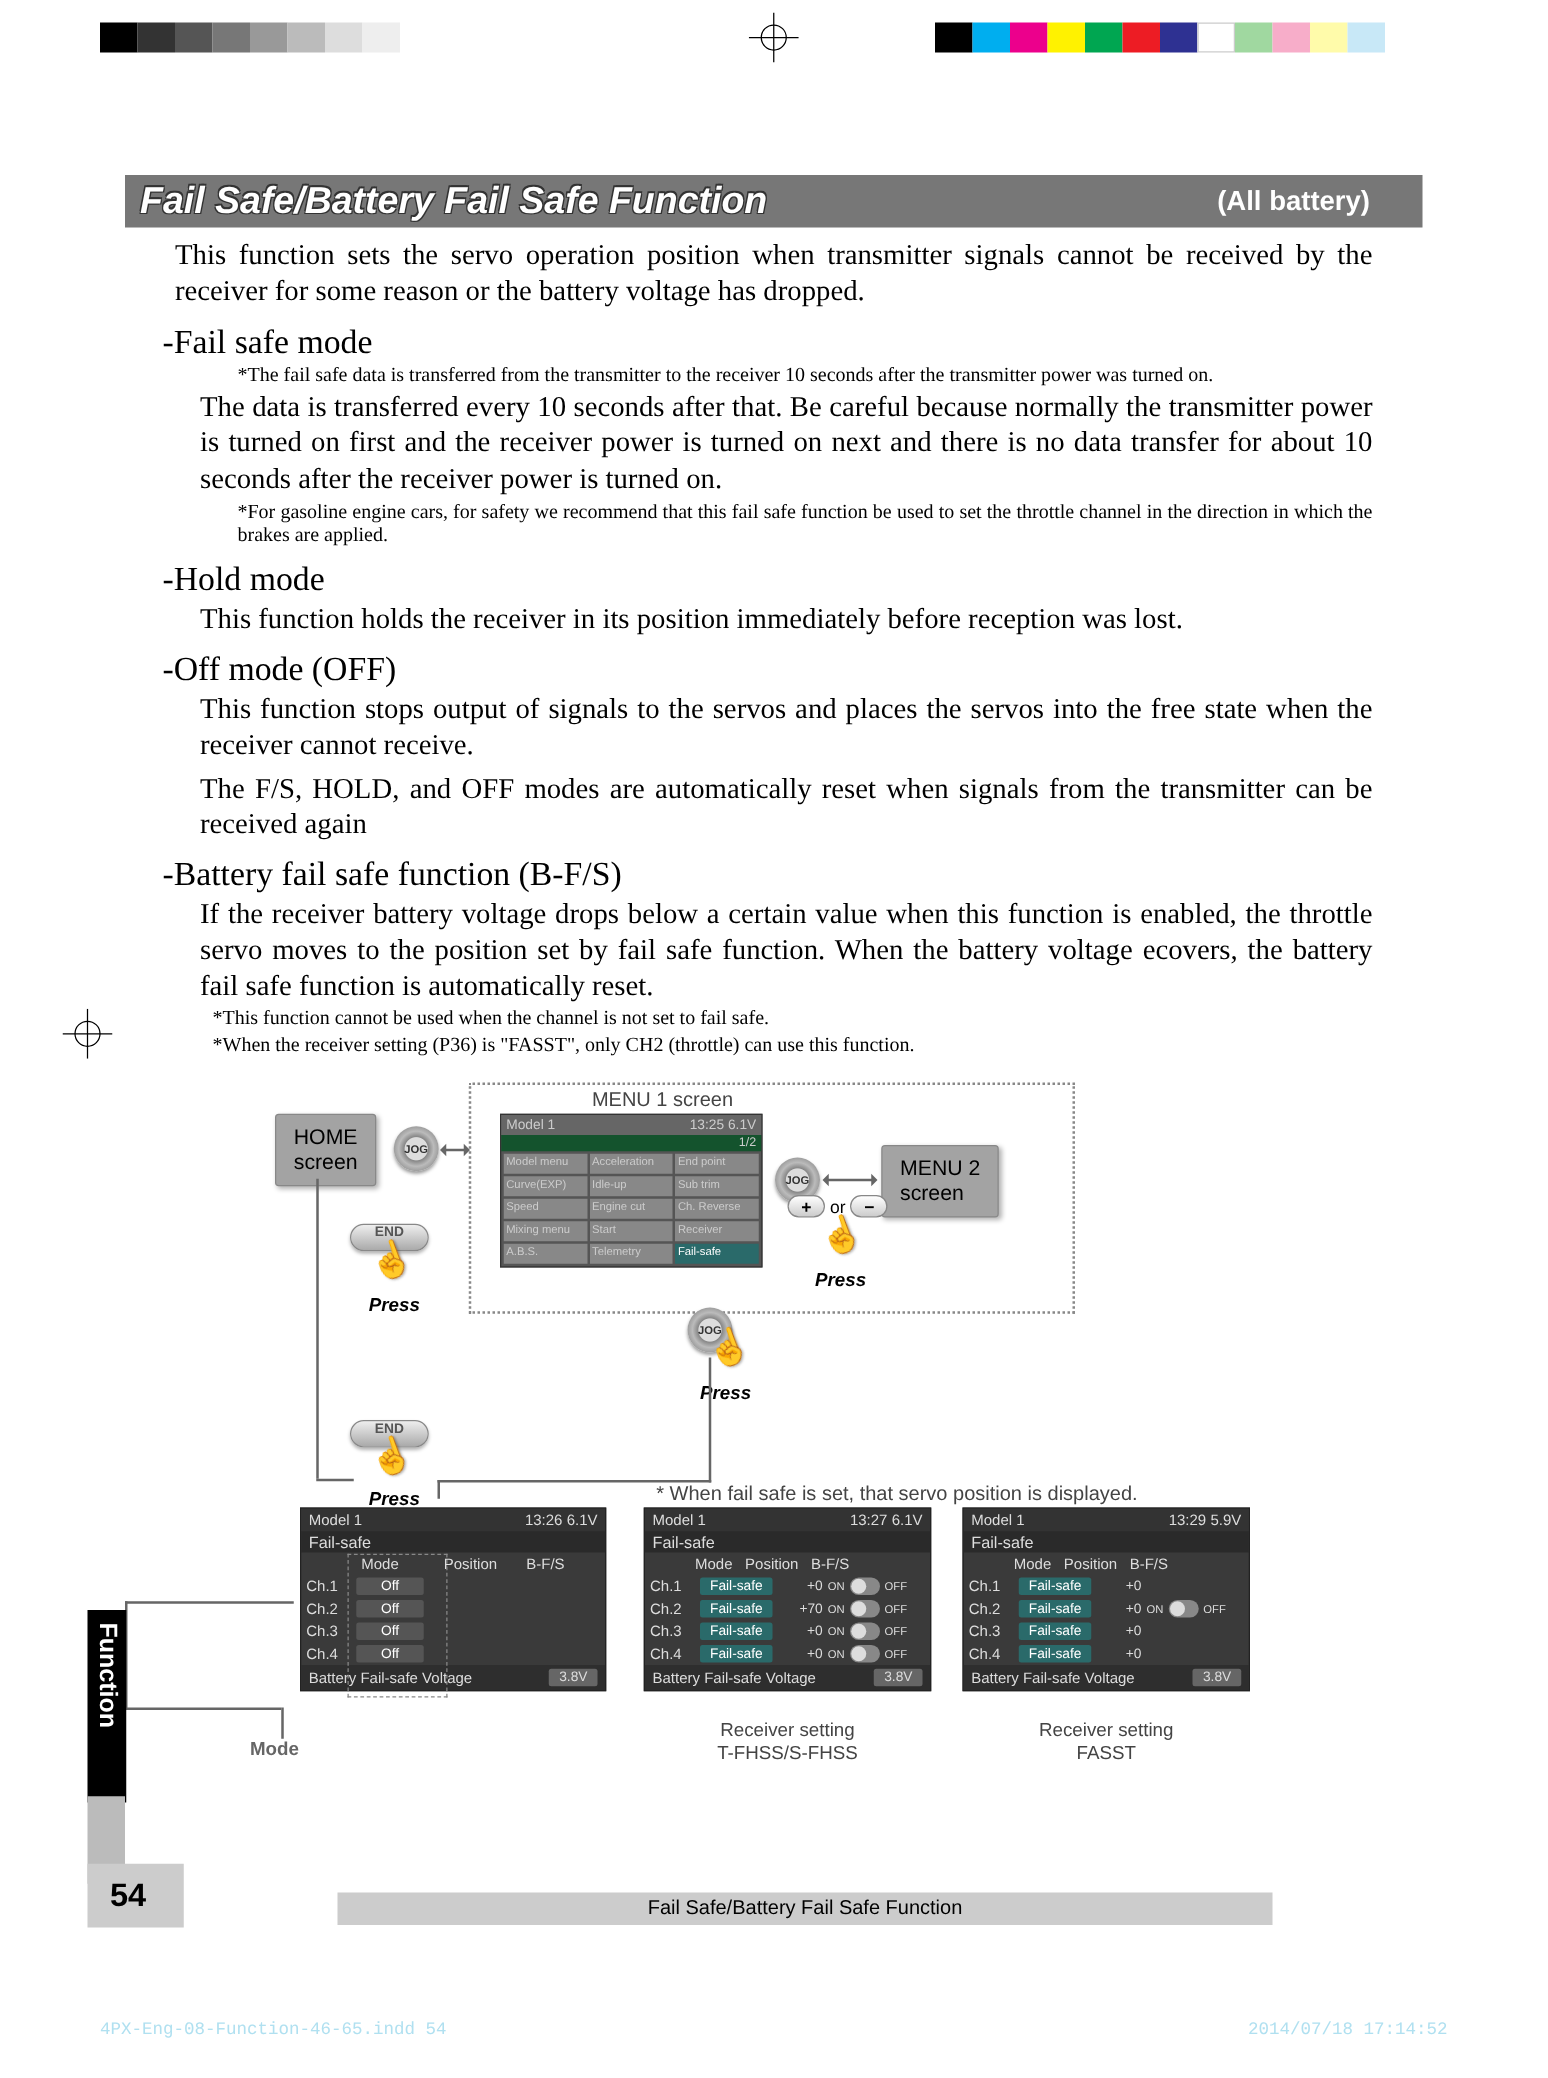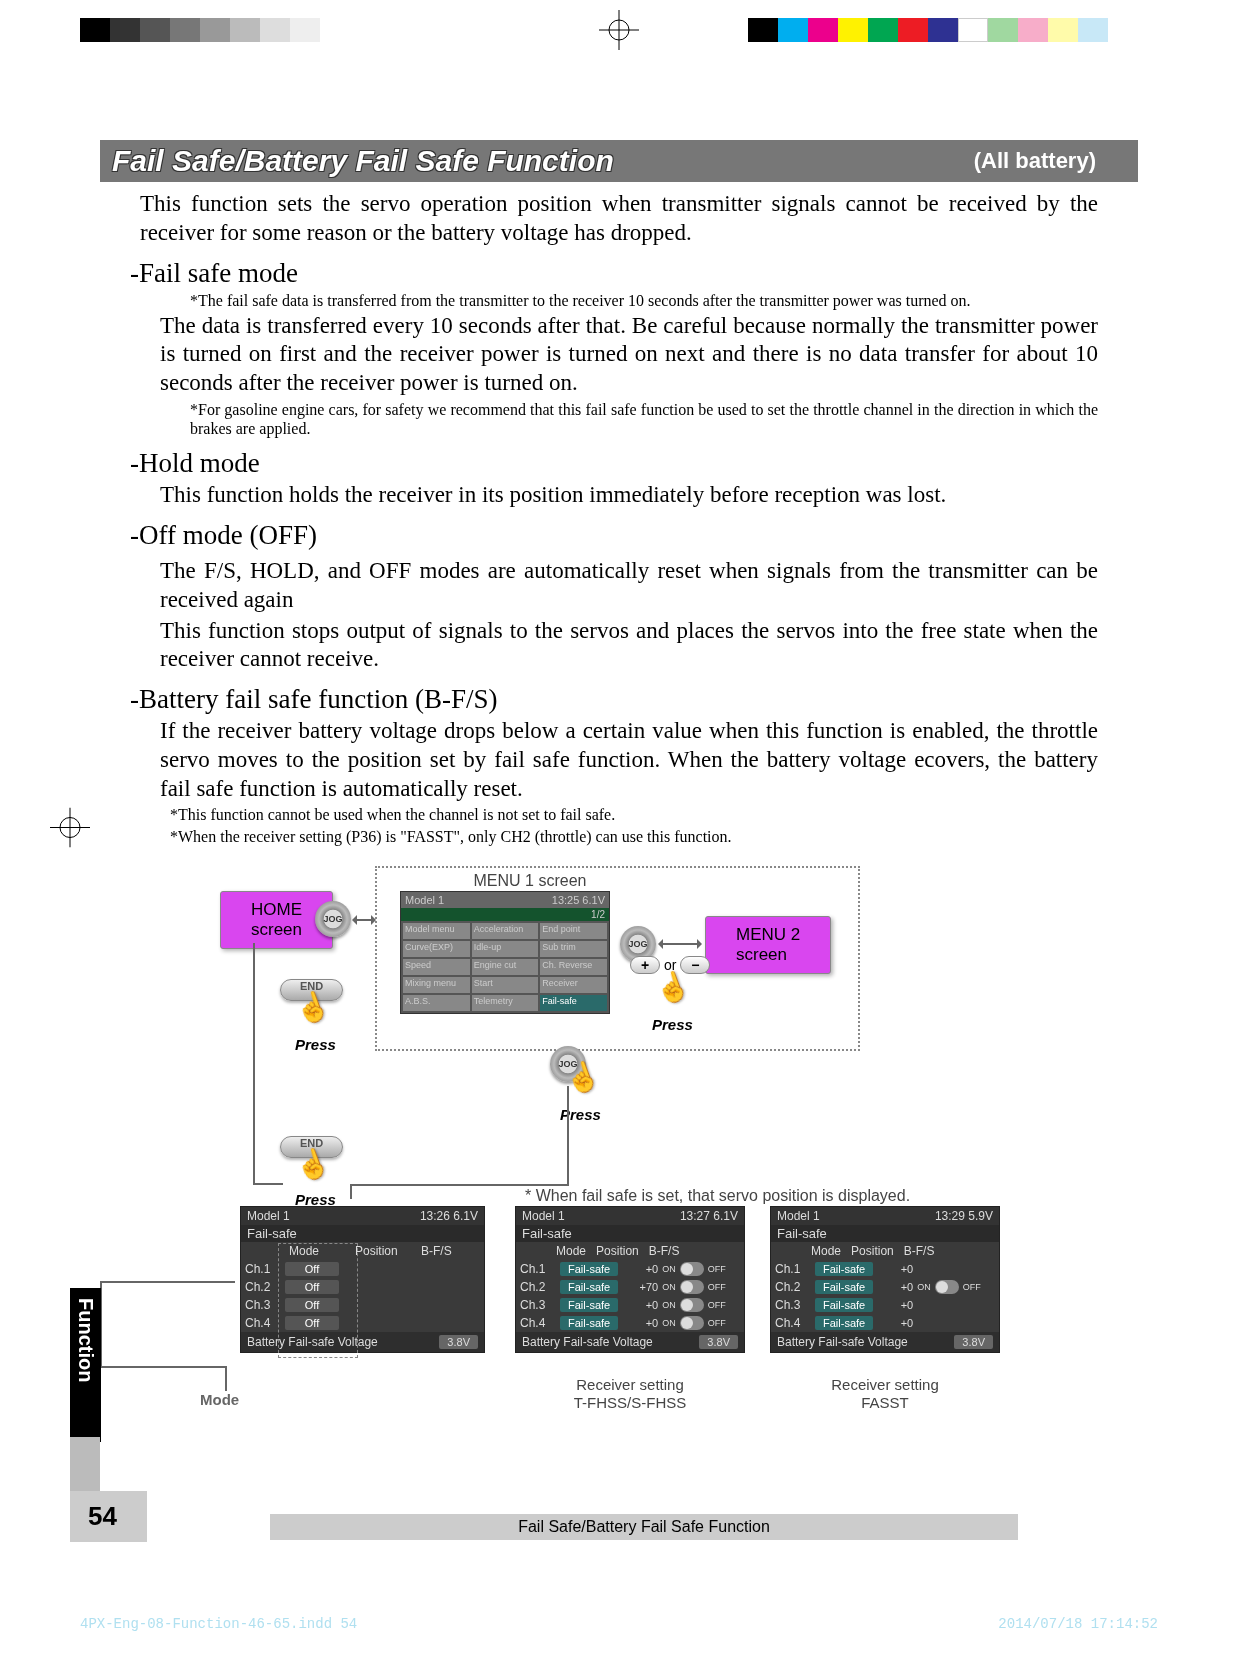--- a/index.html
+++ b/index.html
@@ -78,25 +78,25 @@
     margin-top: 15px;
     height: 640px;
     font-family: Arial, sans-serif;
   }
   .dotted-box {
     position: absolute;
     border: 2px dotted #888;
   }
   .screen-label-box {
     position: absolute;
-    background: #d946ef;
+    background: #a3a3a3;
     border: 1px solid #888;
     border-radius: 3px;
     box-shadow: 2px 2px 4px rgba(0,0,0,0.3);
-    padding: 8px 30px;
+    padding: 8px 14px;
     font-size: 17px;
     line-height: 1.2;
     text-align: left;
   }
   .jog-btn {
     position: absolute;
     width: 36px; height: 36px;
     background: radial-gradient(circle, #ddd 35%, #888 38%, #bbb 55%, #666 100%);
     border-radius: 50%;
     box-shadow: 0 2px 3px rgba(0,0,0,0.4);
@@ -337,22 +337,22 @@
 
   <p class="mode-heading">-Fail safe mode</p>
   <p class="note-text">*The fail safe data is transferred from the transmitter to the receiver 10 seconds after the transmitter power was turned on.</p>
   <p class="sub-text">The data is transferred every 10 seconds after that. Be careful because normally the transmitter power is turned on first and the receiver power is turned on next and there is no data transfer for about 10 seconds after the receiver power is turned on.</p>
   <p class="note-text">*For gasoline engine cars, for safety we recommend that this fail safe function be used to set the throttle channel in the direction in which the brakes are applied.</p>
 
   <p class="mode-heading">-Hold mode</p>
   <p class="sub-text">This function holds the receiver in its position immediately before reception was lost.</p>
 
   <p class="mode-heading">-Off mode (OFF)</p>
+  <p class="sub-text">This function stops output of signals to the servos and places the servos into the free state when the receiver cannot receive.</p>
   <p class="sub-text" style="margin-top:6px">The F/S, HOLD, and OFF modes are automatically reset when signals from the transmitter can be received again</p>
-  <p class="sub-text">This function stops output of signals to the servos and places the servos into the free state when the receiver cannot receive.</p>
 
   <p class="mode-heading">-Battery fail safe function (B-F/S)</p>
   <p class="sub-text">If the receiver battery voltage drops below a certain value when this function is enabled, the throttle servo moves to the position set by fail safe function. When the battery voltage ecovers, the battery fail safe function is automatically reset.</p>
   <p class="note-text-2">*This function cannot be used when the channel is not set to fail safe.</p>
   <p class="note-text-2">*When the receiver setting (P36) is "FASST", only CH2 (throttle) can use this function.</p>
 
   <div class="diagram-area">
 
     <div class="dotted-box" style="left:275px; top:5px; width:485px; height:185px;"></div>
     <div class="small-caption" style="left:340px; top:10px; width:180px; font-size:16px;">MENU 1 screen</div>

